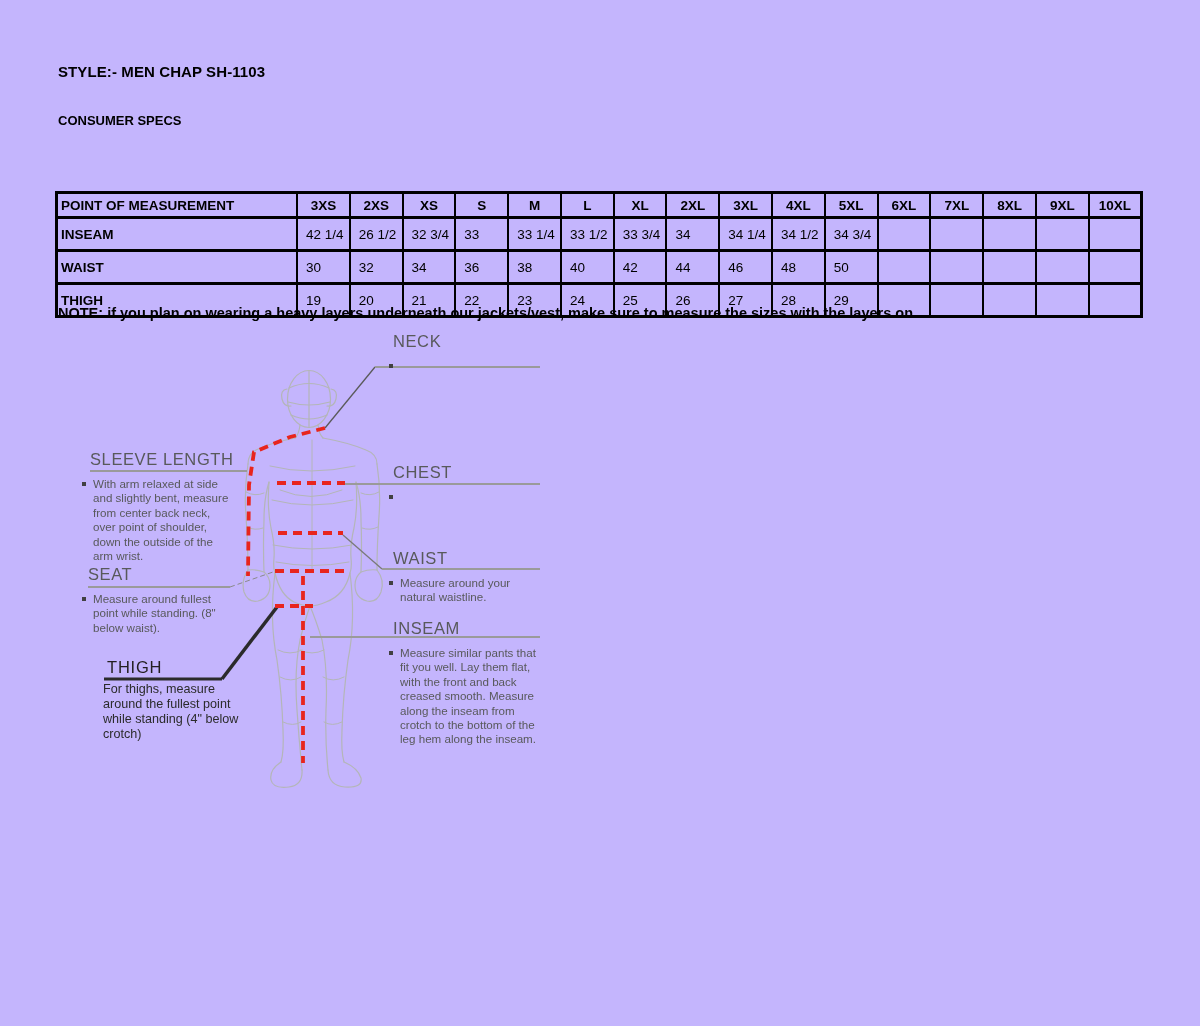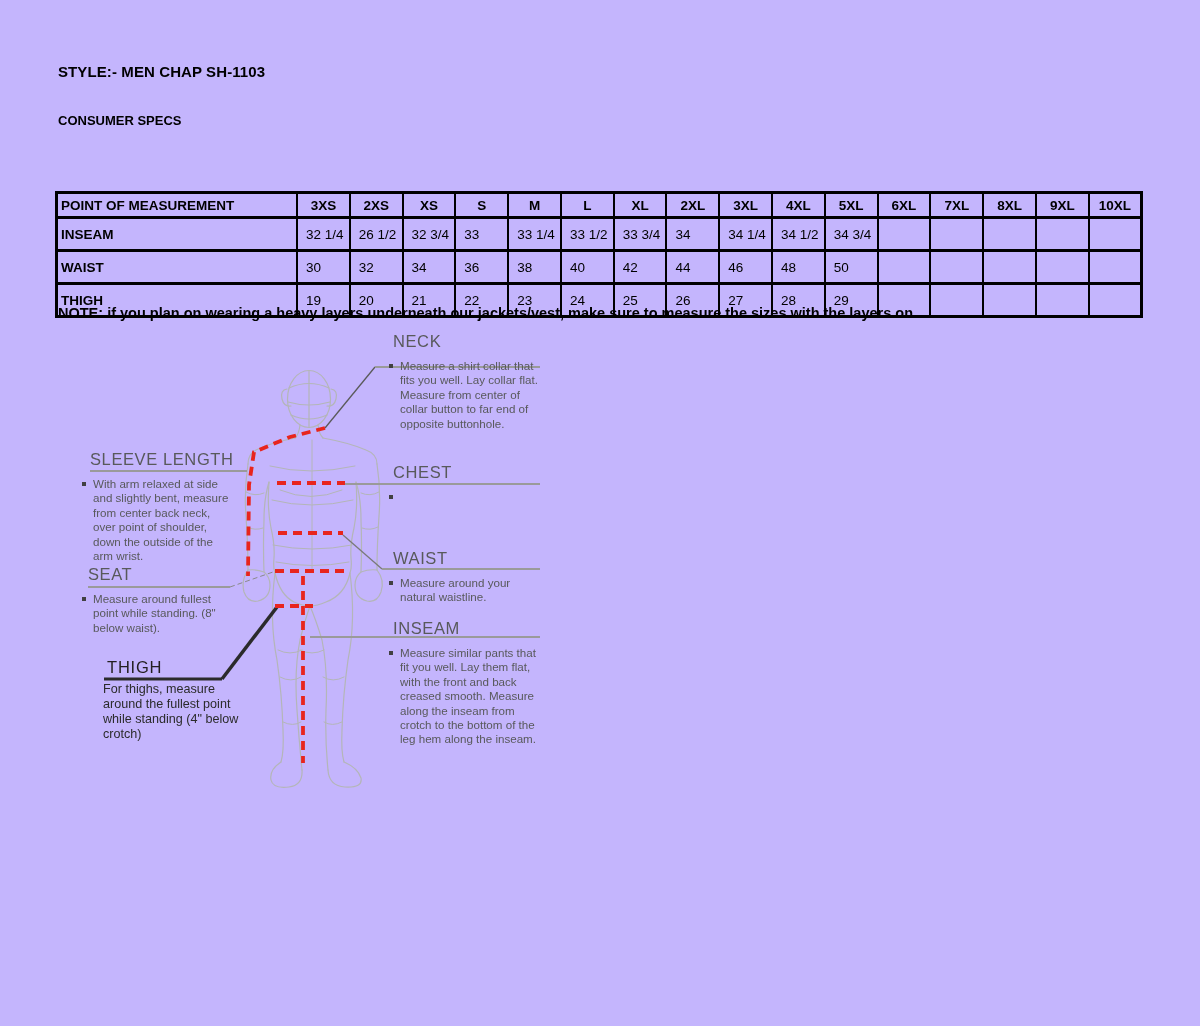--- a/index.html
+++ b/index.html
@@ -56,21 +56,21 @@
           <th>6XL</th>
           <th>7XL</th>
           <th>8XL</th>
           <th>9XL</th>
           <th>10XL</th>
         </tr>
       </thead>
     <tbody>
         <tr>
           <td class="row-label">INSEAM</td>
-          <td>32 1/4</td>
+          <td>42 1/4</td>
           <td>26 1/2</td>
           <td>32 3/4</td>
           <td>33</td>
           <td>33 1/4</td>
           <td>33 1/2</td>
           <td>33 3/4</td>
           <td>34</td>
           <td>34 1/4</td>
           <td>34 1/2</td>
           <td>34 3/4</td>
@@ -193,21 +193,21 @@
       <path d="M217,143 H285"></path>
       <path d="M218,193 H283"></path>
       <path d="M215,231 H290"></path>
       <path d="M215,266 H253"></path>
       <path d="M243,236 V423"></path>
     </g>
   </svg>
 
   <div class="callout" style="left:387px; top:332px; width:158px;">
     <div class="co-label" style="margin-left:6px;">NECK</div>
-    <p class="co-text"><span class="bullet"></span><span>Measure a shirt collar that fits you well. Lay collar flat. Measure from center of collar button to far end of opposite buttonhole.</span></p>
+    <p class="co-text"><span class="bullet"></span></p>
   </div>
 
   <div class="callout" style="left:387px; top:463px; width:158px;">
     <div class="co-label" style="margin-left:6px;">CHEST</div>
     <p class="co-text"><span class="bullet"></span></p>
   </div>
 
   <div class="callout" style="left:387px; top:549px; width:130px;">
     <div class="co-label" style="margin-left:6px;">WAIST</div>
     <p class="co-text"><span class="bullet"></span><span>Measure around your natural waistline.</span></p>

